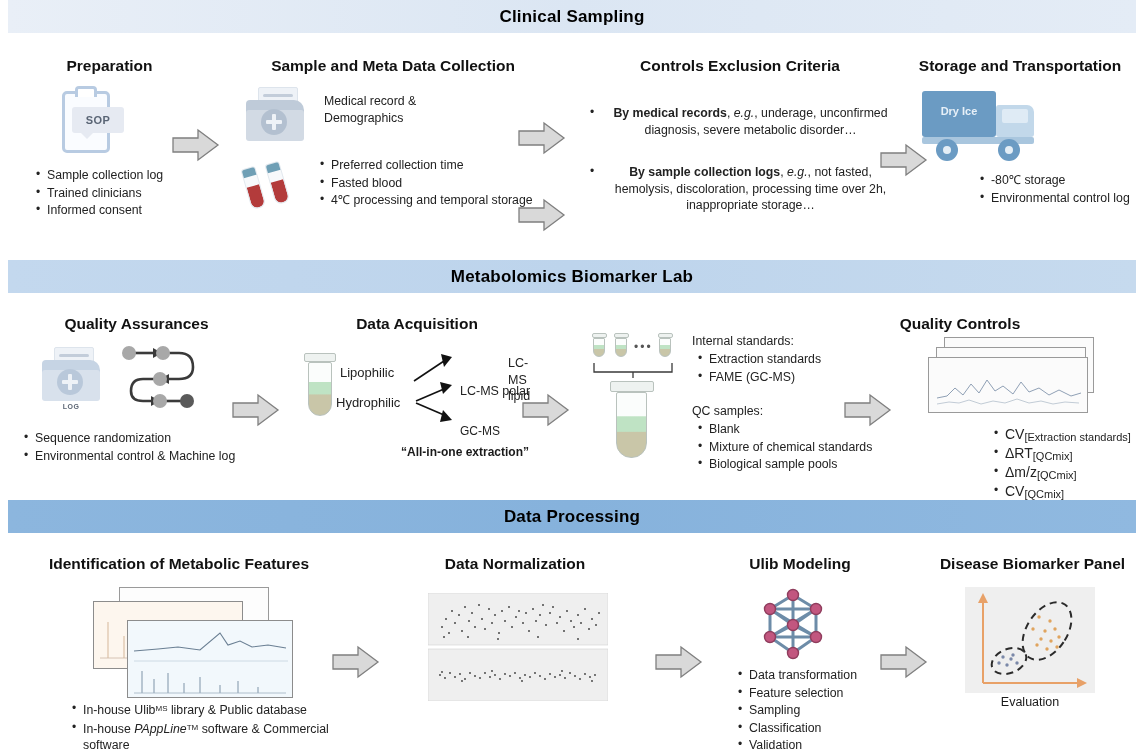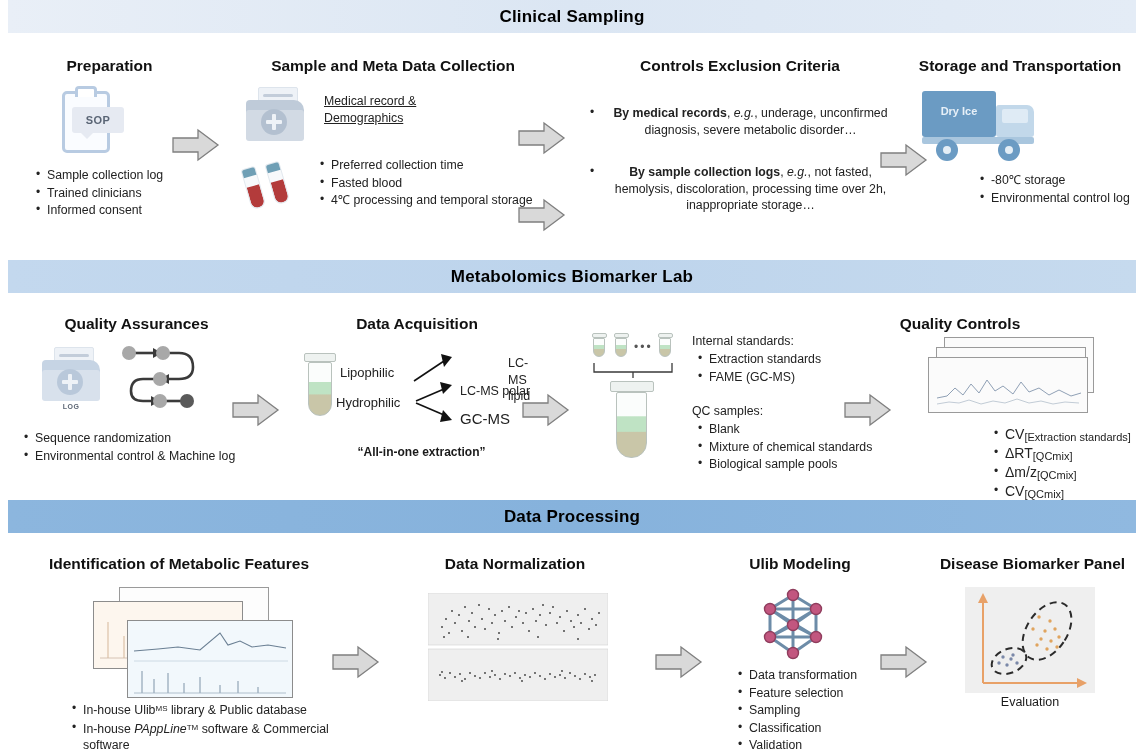--- a/index.html
+++ b/index.html
@@ -107,21 +107,21 @@
       <div class="folder">
         <div class="f-paper"></div>
         <div class="f-line" style="left:17px; top:7px; width:30px;"></div>
         <div class="f-line" style="left:17px; top:13px; width:30px;"></div>
         <div class="f-line" style="left:17px; top:19px; width:22px;"></div>
         <div class="f-back"></div>
           <div class="f-front"></div>
           <div class="f-plus"></div>
       </div>
     </div>
-    <div class="plain abs" style="left:106px; top:36px; width:180px; white-space:pre-line;text-decoration:underline;">Medical record &amp;
+    <div class="plain abs" style="left:106px; top:36px; width:180px; white-space:pre-line;">Medical record &amp;
 Demographics</div>
 
     <div class="abs" style="left:24px; top:100px; width:64px; height:56px;">
       <div class="tube-blood" style="left:4px; top:10px; transform:rotate(-16deg);">
           <div class="cap"></div>
           <div class="fill"></div>
         </div>
       <div class="tube-blood" style="left:28px; top:5px; transform:rotate(-16deg);">
           <div class="cap"></div>
           <div class="fill"></div>
@@ -228,22 +228,22 @@
     <svg class="abs" style="left:118px; top:36px;" width="60" height="74" viewBox="0 0 60 74">
       <path d="M4,30 L34,10" stroke="#111" stroke-width="1.6" fill="none"></path>
       <polygon points="31,3 42,6 34,16" fill="#111"></polygon>
       <path d="M6,50 L34,38" stroke="#111" stroke-width="1.6" fill="none"></path>
       <polygon points="30,31 42,34 33,43" fill="#111"></polygon>
       <path d="M6,52 L34,64" stroke="#111" stroke-width="1.6" fill="none"></path>
       <polygon points="33,59 42,69 30,71" fill="#111"></polygon>
     </svg>
     <div class="plain abs" style="left:168px; top:40px; font-size:12.5px;margin-left:48px;">LC-MS lipid</div>
     <div class="plain abs" style="left:168px; top:68px; font-size:12.5px;">LC-MS polar</div>
-    <div class="plain abs" style="left:168px; top:96px; font-size:15px;">GC-MS</div>
-    <div class="abs" style="left:22px; top:130px; width:215px; text-align:center; font-size:12px; font-weight:bold;">“All-in-one extraction”</div>
+    <div class="plain abs" style="left:168px; top:108px; font-size:12px;">GC-MS</div>
+    <div class="abs" style="left:22px; top:130px; width:215px; text-align:right; font-size:12px; font-weight:bold;">“All-in-one extraction”</div>
   </div>
 
   <svg class="abs" style="left:522px; top:100px;" width="48" height="34" viewBox="0 0 48 34">
     <polygon points="1,10 26,10 26,2 46,17 26,32 26,24 1,24" fill="#d9d9d9" stroke="#7f7f7f" stroke-width="1.3"></polygon>
   </svg>
 
   <div class="abs" style="left:580px; top:18px; width:330px;">
     <div class="abs" style="left:10px; top:22px; width:88px; height:150px;">
       <div class="abs" style="left:2px; top:0; width:15px; height:26px;">
         <div class="ep-lid" style="left:0; top:0; width:15px; height:5px;"></div>

